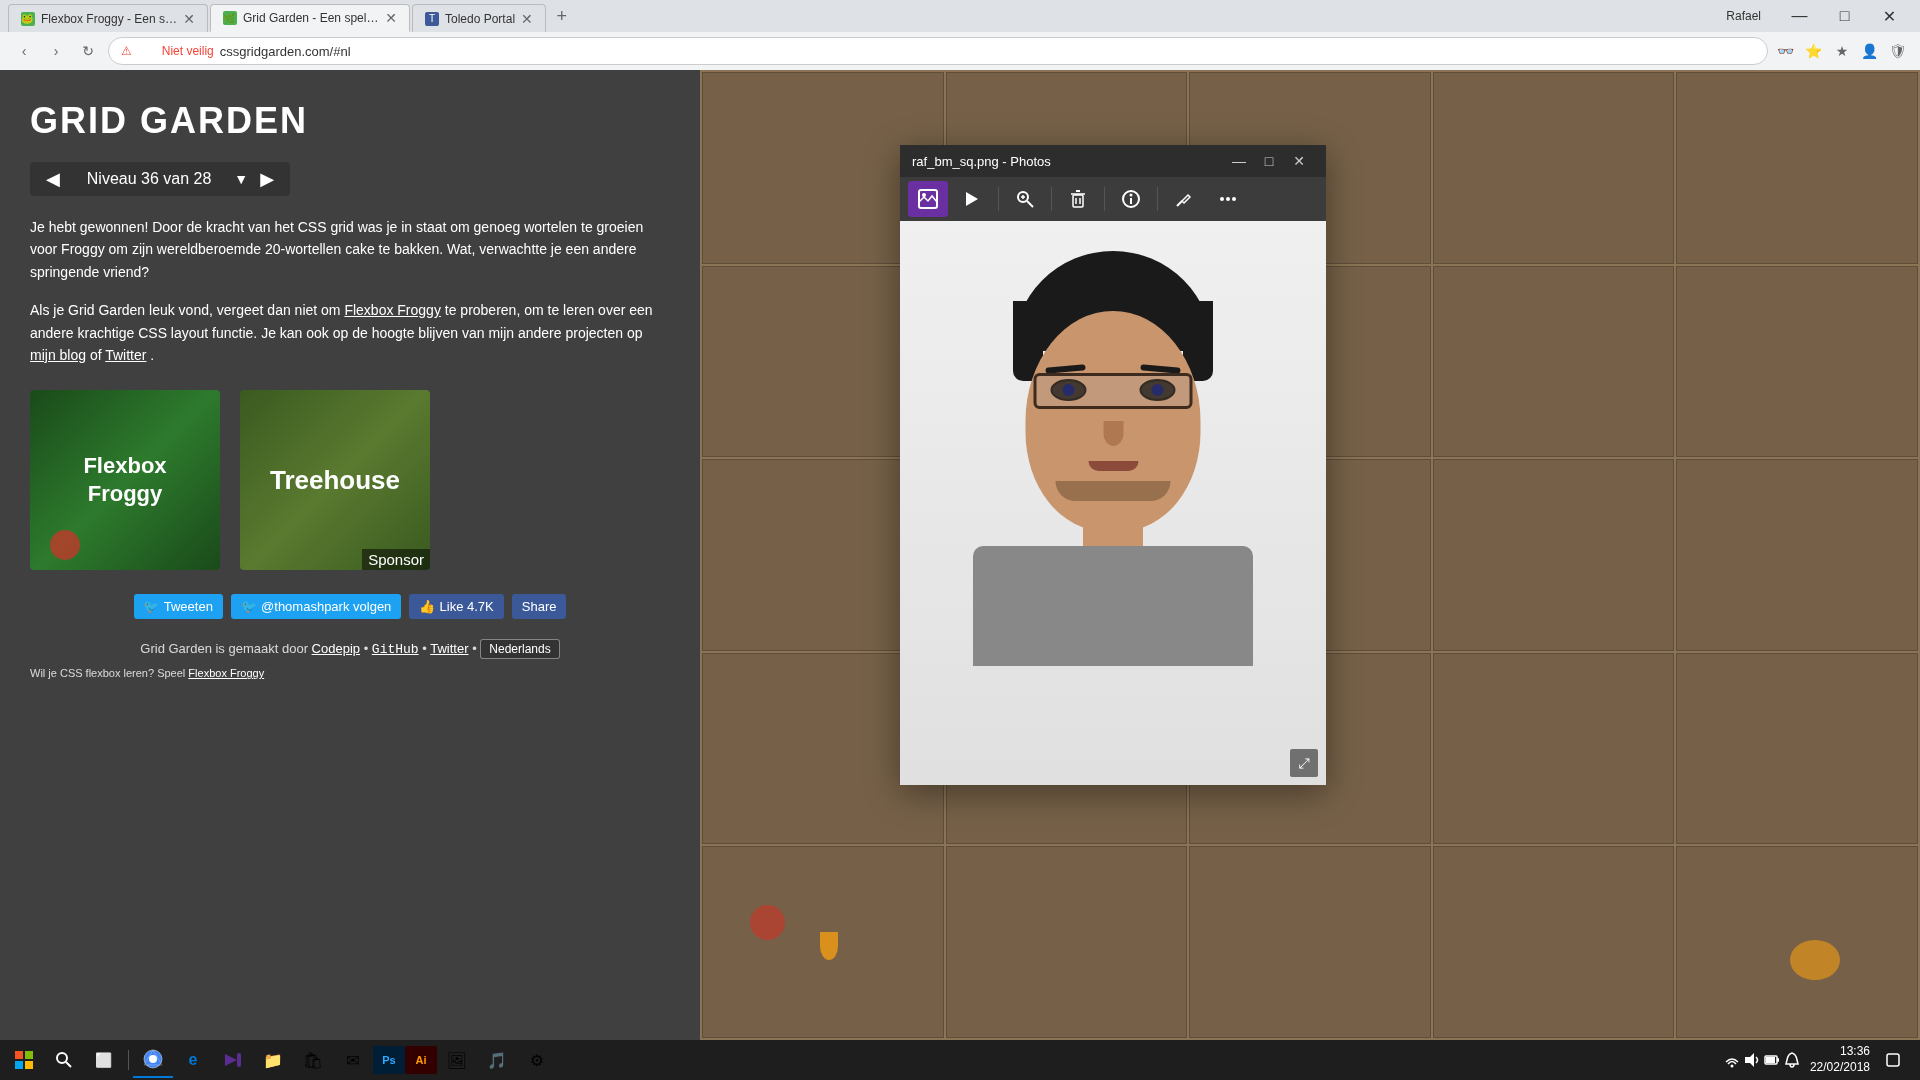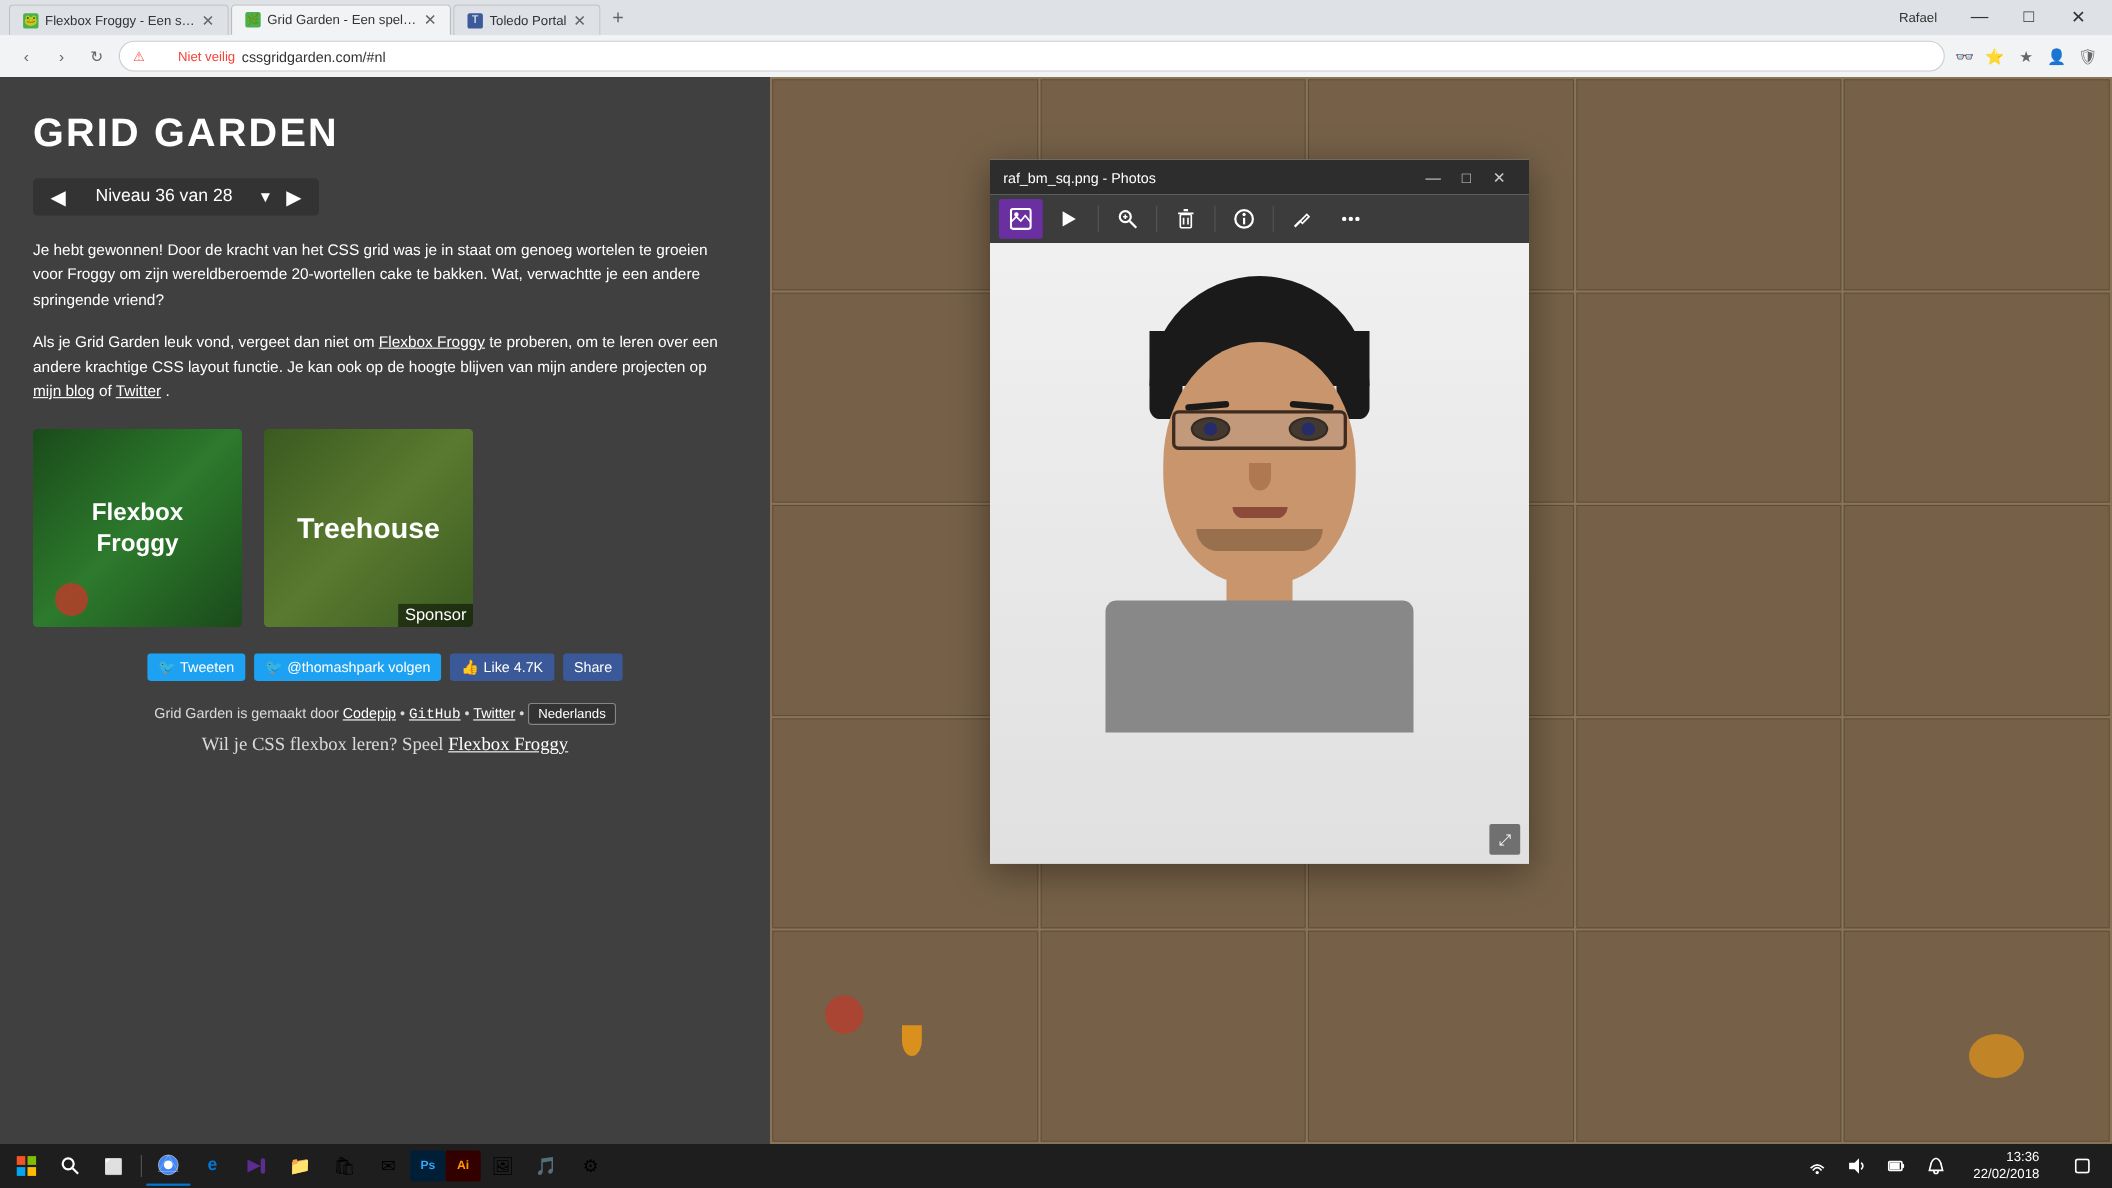--- a/index.html
+++ b/index.html
@@ -128,39 +128,39 @@
 
     .footer-links {
       text-align: center; font-size: 13px; color: rgba(255,255,255,0.8);
       margin-top: 20px;
     }
     .footer-links a { color: white; }
     .footer-links .lang-btn {
       display: inline-block; background: rgba(0,0,0,0.2); border: 1px solid rgba(255,255,255,0.4);
       border-radius: 3px; padding: 2px 8px; font-size: 12px; cursor: pointer;
     }
-    .footer-bottom { text-align: center; font-size: 17px; color: rgba(255,255,255,0.8); margin-top: 8px; font-family: Liberation Serif, serif; }
+    .footer-bottom { font-size: 11px; color: rgba(255,255,255,0.8); margin-top: 8px; }
 
     
     .game-grid-area {
       flex: 1; background: #8b7355;
       display: grid; grid-template-columns: repeat(5, 1fr);
       grid-template-rows: repeat(5, 1fr);
       gap: 2px; padding: 2px;
       position: relative;
     }
     .grid-cell {
       background: rgba(0,0,0,0.15); border: 1px solid rgba(0,0,0,0.2);
     }
 
     
     .photos-window {
       position: absolute;
       top: 145px; left: 900px;
-      width: 490px; height: 640px;
+      width: 426px; height: 640px;
       background: white;
       box-shadow: 0 8px 32px rgba(0,0,0,0.4);
       z-index: 200;
       display: flex; flex-direction: column;
     }
     .photos-titlebar {
       background: #2d2d2d; color: white;
       display: flex; align-items: center; height: 32px; padding: 0 12px;
       flex-shrink: 0;
     }
@@ -188,21 +188,21 @@
 
     
     .taskbar {
       position: absolute; bottom: 0; left: 0; right: 0; height: 40px;
       background: #1e1e1e; display: flex; align-items: center; padding: 0 4px;
       z-index: 300;
     }
     .taskbar-icon { width: 40px; height: 36px; display: flex; align-items: center; justify-content: center; cursor: pointer; font-size: 18px; }
     .taskbar-icon.active { border-bottom: 2px solid #0078d7; }
     .taskbar-sep { width: 1px; height: 20px; background: #555; margin: 0 4px; }
-    .taskbar-right { margin-left: auto; display: flex; align-items: center; gap: 16px; padding-right: 8px; }
+    .taskbar-right { margin-left: auto; display: flex; align-items: center; gap: 0; padding-right: 8px; }
     .sys-icon { width: 20px; height: 20px; display: flex; align-items: center; justify-content: center; cursor: pointer; color: #ccc; font-size: 12px; }
     .time-display { color: white; font-size: 12px; text-align: right; line-height: 1.3; cursor: pointer; padding: 0 8px; }
     .notification-btn { width: 30px; height: 36px; display: flex; align-items: center; justify-content: center; cursor: pointer; color: #ccc; font-size: 14px; }
   </style>
 </head>
 <body>
 
 <div class="browser-chrome">
   <div class="title-bar">
     <div class="tabs">

